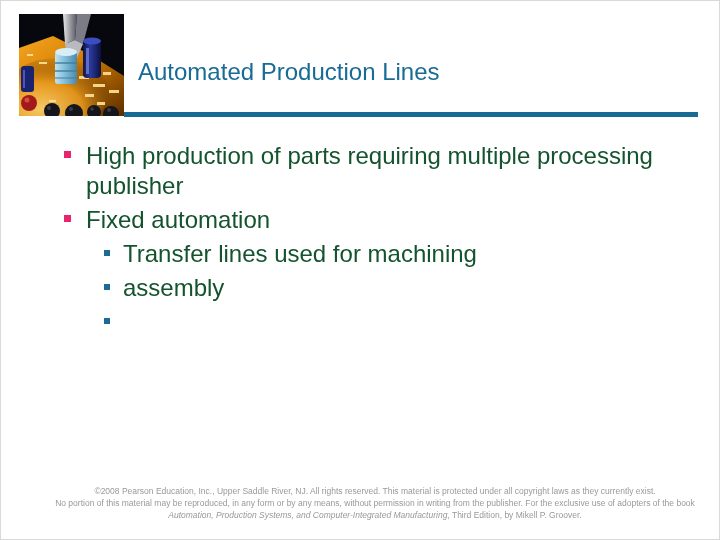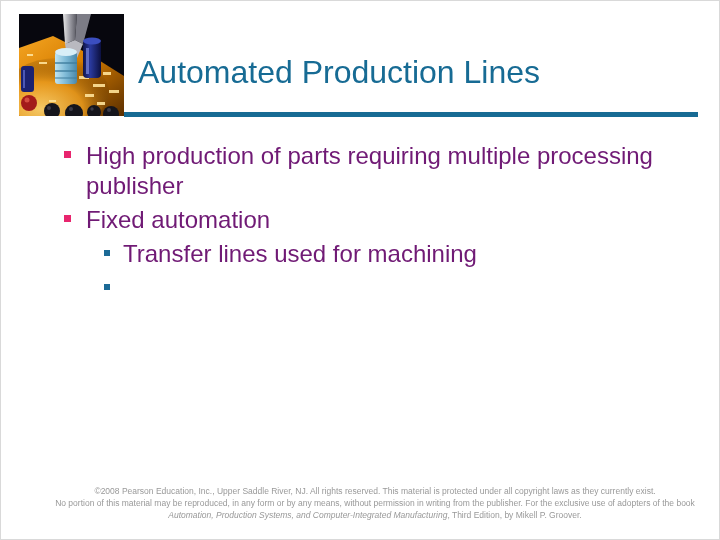--- a/index.html
+++ b/index.html
@@ -21,21 +21,21 @@
     left: 18px;
     top: 13px;
     width: 105px;
     height: 102px;
     display: block;
   }
   .slide-title {
     position: absolute;
     left: 137px;
     top: 52px;
-    font-size: 32px;
+    font-size: 24px;
     line-height: 38px;
     color: #176B94;
     white-space: nowrap;
     letter-spacing: 0px;
   }
   .header-rule {
     position: absolute;
     left: 123px;
     top: 111px;
     width: 574px;
@@ -64,21 +64,21 @@
   }
   .item.l2 { padding-left: 122px; }
   .item.l2 .sq {
     left: 103px; top: 11px;
     width: 6px; height: 6px;
     background: #1C6A96;
   }
   .bullet-line {
     font-size: 24px;
     line-height: 30px;
-    color: #701a75;
+    color: #14532d;
     white-space: nowrap;
   }
   .footer {
     position: absolute;
     left: 0;
     top: 484px;
     width: 720px;
     text-align: center;
     color: #999999;
     font-size: 8.5px;
@@ -193,20 +193,21 @@
     </div>
 
 
     <div class="item l2">
       <span class="sq"></span>
       <div class="bullet-line">Transfer lines used for machining</div>
     </div>
 
     <div class="item l2">
       <span class="sq"></span>
+      <div class="bullet-line">assembly</div>
     </div>
 
     <div class="item l2">
       <span class="sq"></span>
     </div>
 
     <div class="item l2">
       <span class="sq"></span>
     </div>
 

